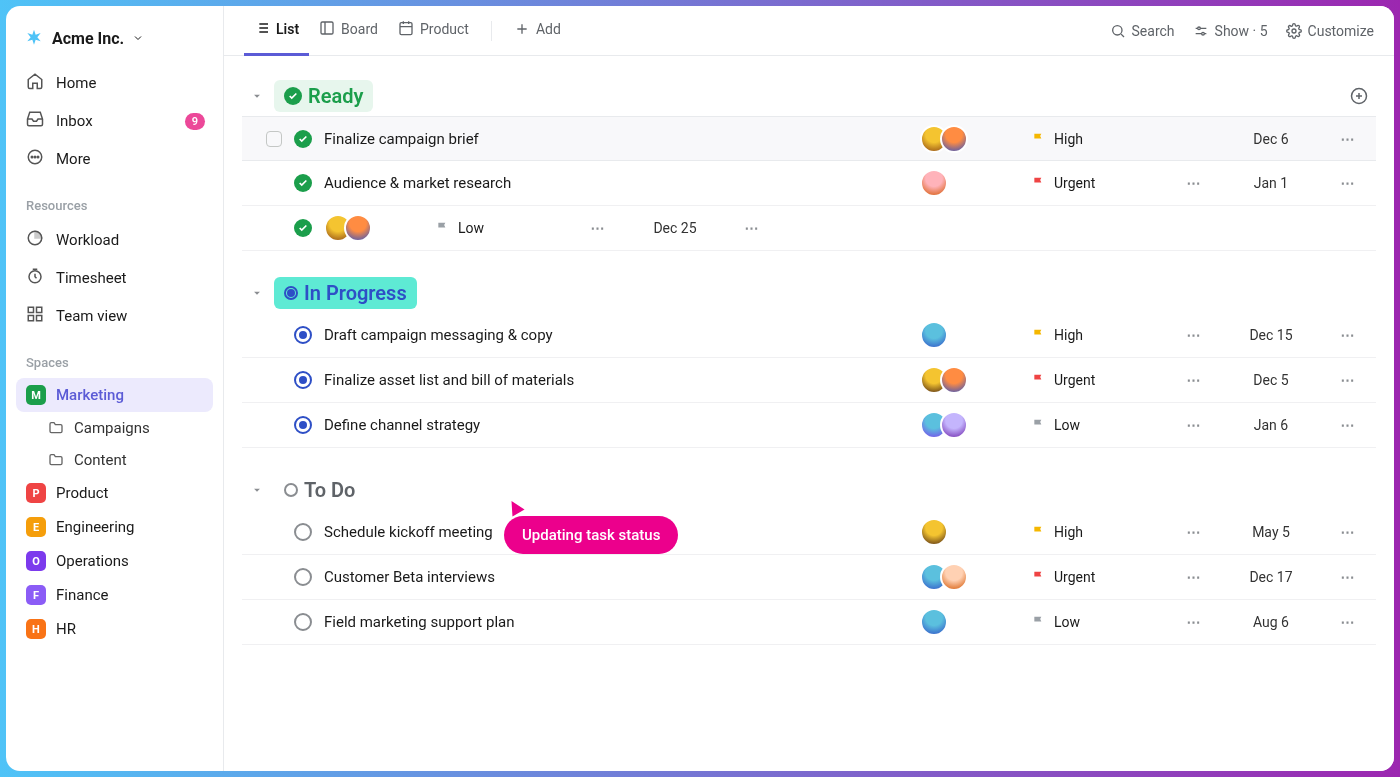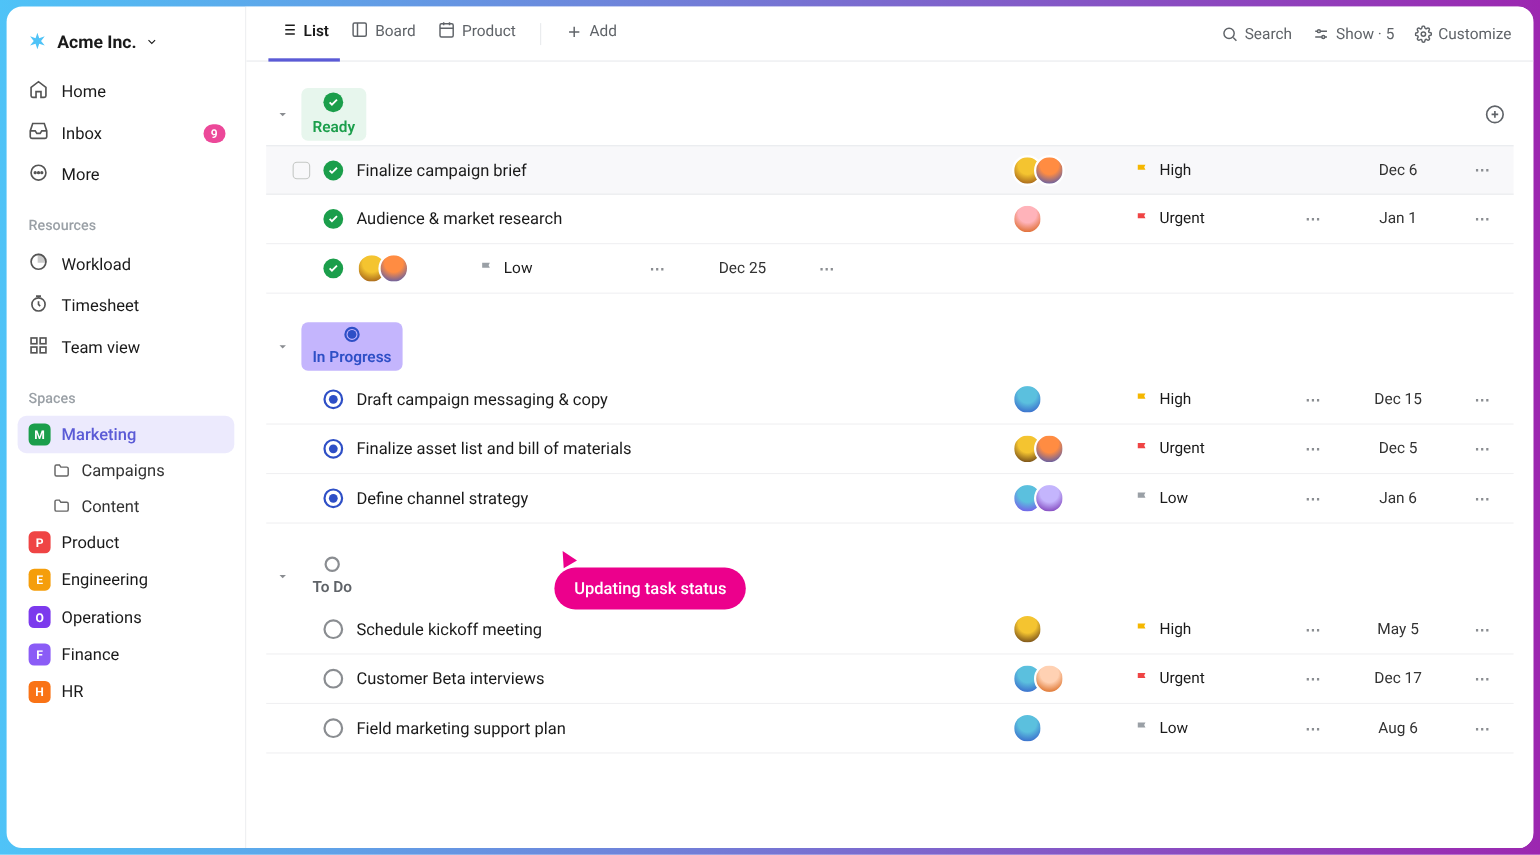--- a/index.html
+++ b/index.html
@@ -23,21 +23,21 @@
 .view-tab.active { color: #1a1a1a; font-weight: 600; border-bottom-color: #5b5bd6; }
 .view-tab .icon { width: 16px; height: 16px; }
 .toolbar-divider { width: 1px; height: 20px; background: #e8eaed; margin: 0 8px; }
 .toolbar-right { margin-left: auto; display: flex; align-items: center; gap: 18px; color: #5f6368; font-size: 14px; }
 .toolbar-btn { display: flex; align-items: center; gap: 6px; cursor: pointer; text-align: center; }
 .toolbar-btn .icon { width: 16px; height: 16px; }
 .content { flex: 1; overflow-y: auto; padding: 20px 18px; }
 .group { margin-bottom: 22px; }
 .group-header { display: flex; align-items: center; gap: 10px; padding: 4px 8px; }
 .caret { width: 14px; height: 14px; color: #8a8d91; cursor: pointer; }
-.status-pill { display: inline-flex; align-items: center; gap: 6px; padding: 4px 10px; border-radius: 6px; font-size: 14px; font-weight: 600; flex-direction: column; }
+.status-pill { display: inline-flex; align-items: center; gap: 6px; padding: 4px 10px; border-radius: 6px; font-size: 20px; font-weight: 600; }
 .add-task-plus { margin-left: auto; width: 18px; height: 18px; color: #5f6368; cursor: pointer; }
 .task-row { display: flex; align-items: center; height: 45px; border-bottom: 1px solid #f0f0f2; padding: 0 8px; gap: 12px; position: relative; }
 .task-row.hovered { background: #f8f8fa; border-top: 1px solid #e8eaed; border-bottom: 1px solid #e8eaed; justify-content: flex-end; }
 .checkbox { width: 16px; height: 16px; border: 1.5px solid #c4c7c5; border-radius: 4px; margin-left: 16px; margin-right: 0; flex-shrink: 0; }
 .check-spacer { width: 32px; flex-shrink: 0; }
 .status-circle { width: 18px; height: 18px; border-radius: 50%; flex-shrink: 0; display: flex; align-items: center; justify-content: center; }
 .status-circle.done { background: #1b9e4b; }
 .status-circle.inprog { border: 2.5px solid #2e4fc6; }
 .status-circle.inprog::after { content: ''; width: 8px; height: 8px; background: #2e4fc6; border-radius: 50%; }
 .status-circle.todo { border: 2px solid #8a8d91; }
@@ -312,21 +312,21 @@
       <div class="subtasks-cell"><span class="ellipsis">⋯</span></div>
       <div class="date-cell">Dec 25</div>
       <div class="more-cell"><span class="ellipsis">⋯</span></div>
           </div>
         </div>
         <div class="group">
           <div class="group-header">
     <svg class="caret" viewBox="0 0 24 24" fill="currentColor">
               <path d="M7 10l5 5 5-5z"></path>
             </svg>
-    <span class="status-pill" style="background:#c4b5fd;color:#2e4fc6">
+    <span class="status-pill" style="background:#5eead4;color:#2e4fc6">
               <span class="status-circle inprog" style="width:14px;height:14px;border-width:2px"></span>
               <span>In Progress</span>
             </span>
 
   </div>
           <div class="task-row">
             <span class="check-spacer"></span>
       <span class="status-circle inprog" style="border-width:2.5px"></span>
       <span class="task-title">Draft campaign messaging &amp; copy</span>
       <div class="avatars">

